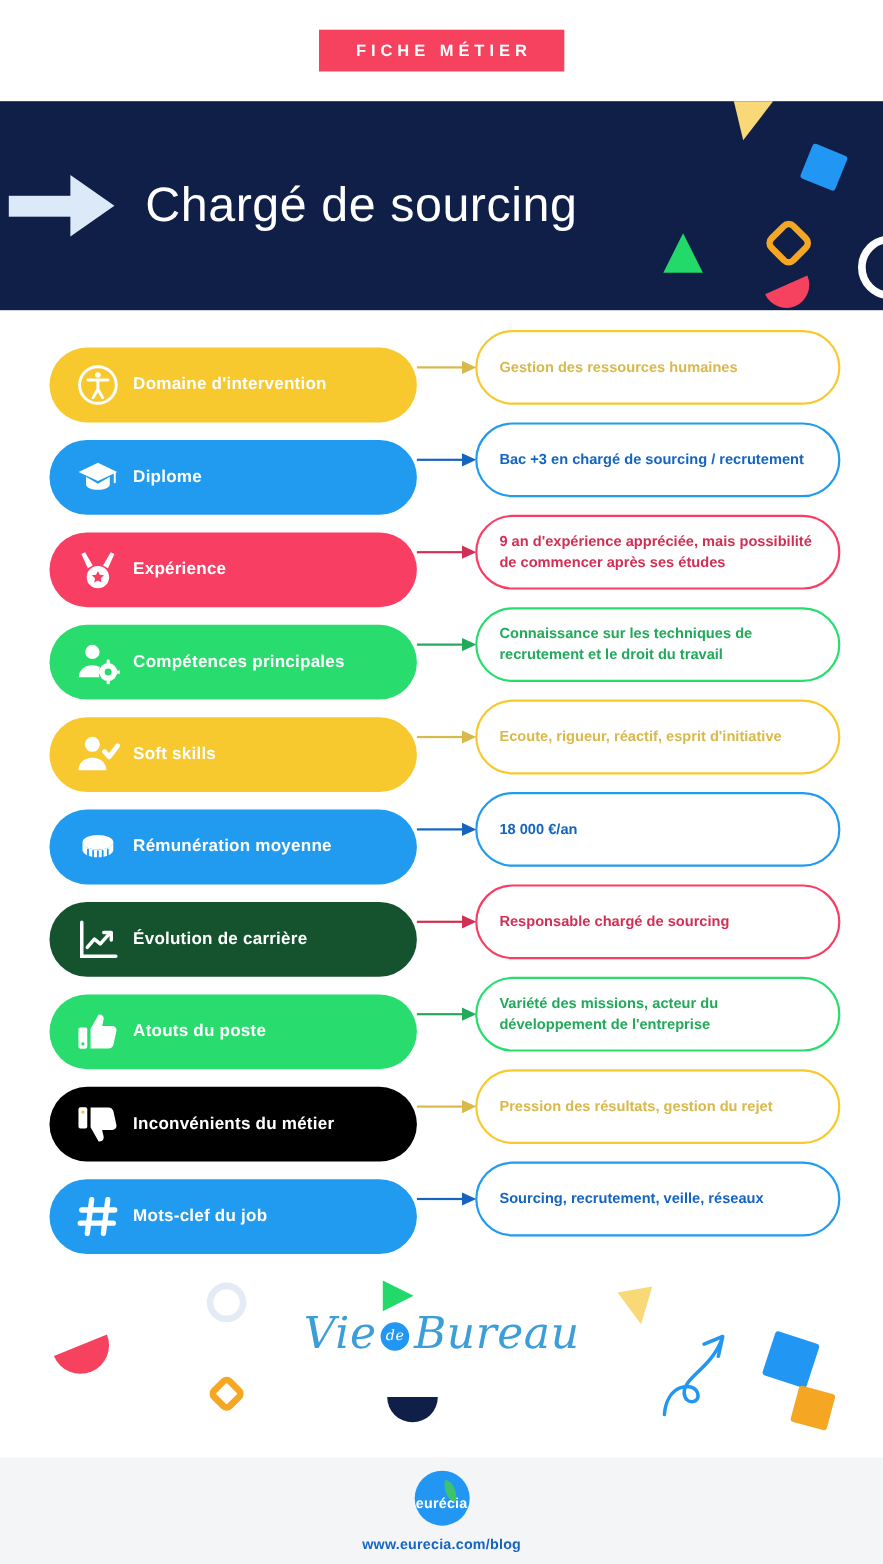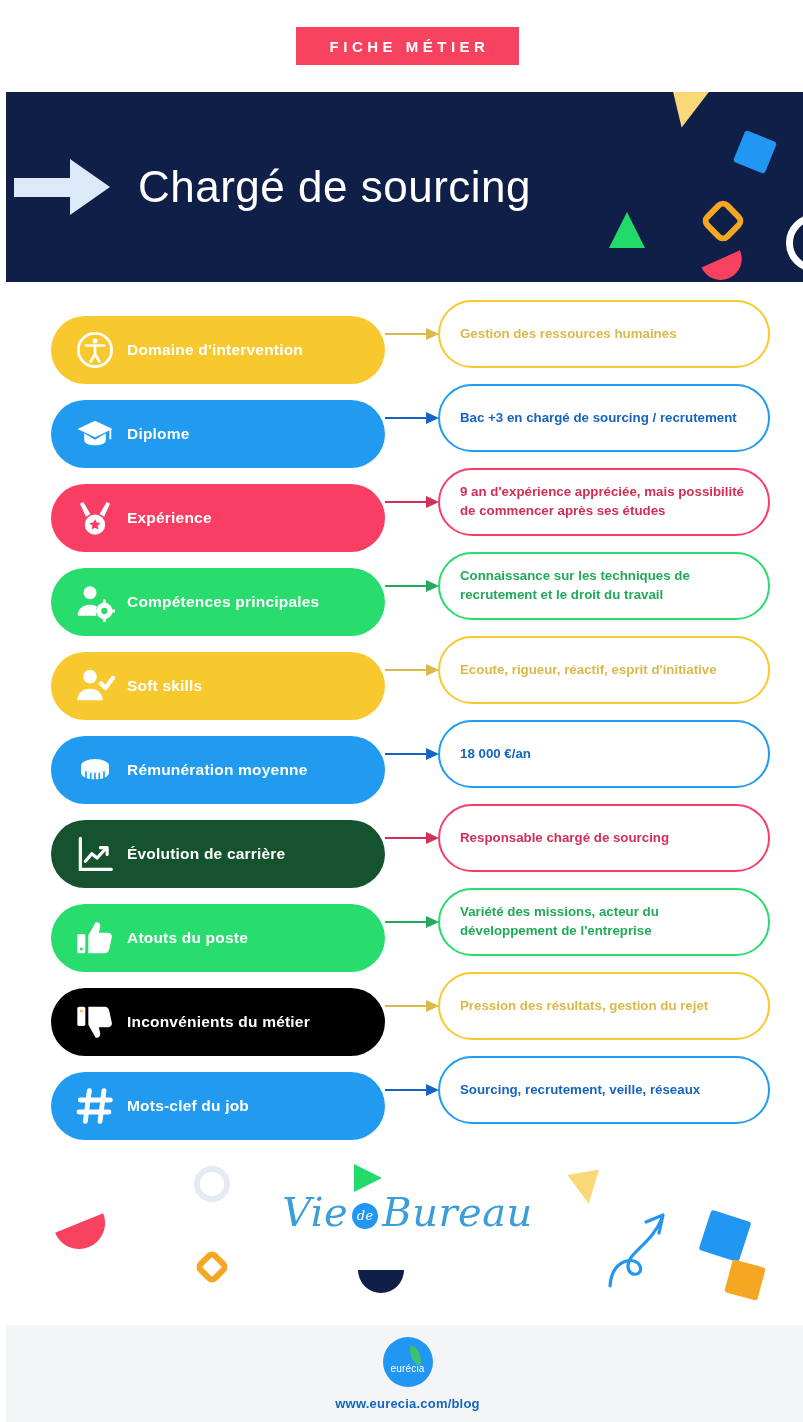--- a/index.html
+++ b/index.html
@@ -3,21 +3,21 @@
 <meta charset="utf-8">
 <style>
   * { box-sizing: border-box; margin: 0; padding: 0; }
   html, body {
     width: 803px;
     height: 1422px;
     background: #ffffff;
     font-family: "Liberation Sans", sans-serif;
     overflow: hidden;
   }
-  .page { position: relative; width: 788px; height: 1422px; background: #ffffff; margin-left: 6px; }
+  .page { position: relative; width: 788px; height: 1422px; background: #ffffff; }
 
   
   .badge-wrap { position:absolute; top:0; left:0; width:803px; height:92px;
      display:flex; align-items:center; justify-content:center; }
   .badge { background:#F7425F; color:#ffffff; font-size:15px; font-weight:bold;
      letter-spacing:4.5px; padding:11px 30px 10px 34px; }
 
   
   .header { position:absolute; top:92px; left:0; width:803px; height:190px;
      background:#101F47; overflow:hidden; }
@@ -106,21 +106,21 @@
 
   
   .footer { position:absolute; top:1325px; left:0; width:803px; height:97px;
      background:#F4F5F7; display:flex; flex-direction:column;
      align-items:center; justify-content:center; }
   .eurecia-logo { width:50px; height:50px; border-radius:50%; background:#2196F3;
      position:relative; display:flex; align-items:flex-end; justify-content:center;
      padding-bottom:13px; }
   .eurecia-logo .leaf { position:absolute; top:9px; left:26px; width:13px; height:19px;
      background:#3FC270; border-radius:0 100% 0 100%; transform:rotate(8deg); }
-  .eurecia-logo .name { color:#ffffff; font-size:10px; font-weight:normal; letter-spacing:0.2px; }
+  .eurecia-logo .name { color:#ffffff; font-size:13px; font-weight:bold; letter-spacing:0.2px; }
   .footer-url { margin-top:9px; color:#1565C0; font-size:13px; font-weight:bold; letter-spacing:0.2px; }
 </style>
 </head>
 <body>
 
 <div class="page">
 
   <div class="badge-wrap">
     <div class="badge">FICHE MÉTIER</div>
   </div>

